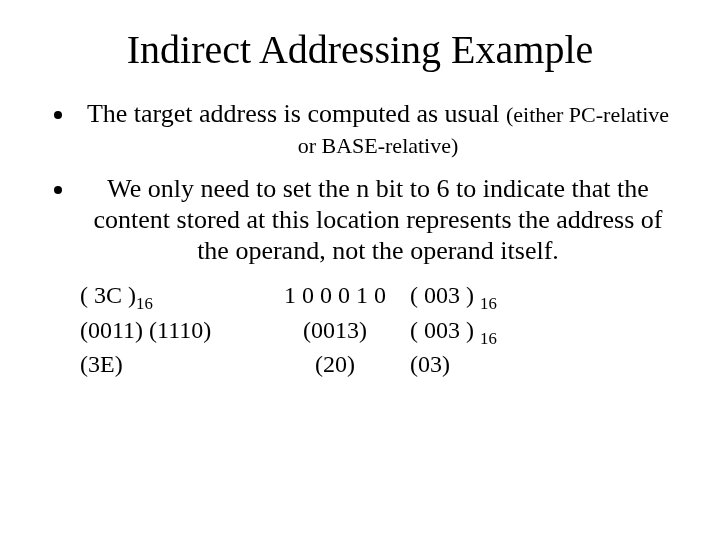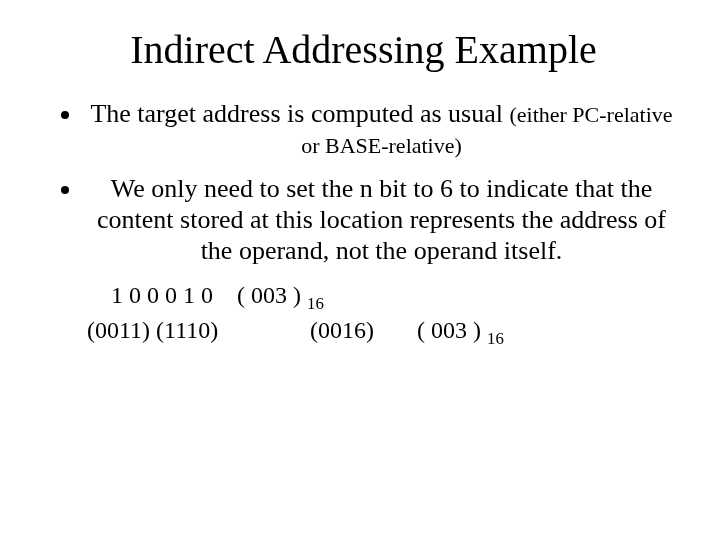--- a/index.html
+++ b/index.html
@@ -5,23 +5,22 @@
   html, body {
     margin: 0;
     padding: 0;
     width: 720px;
     height: 540px;
     background: #fff;
     font-family: "Times New Roman", Times, serif;
     color: #000;
   }
   .slide {
-    padding: 18px 40px 0 27px;
+    padding: 18px 40px 0 40px;
     box-sizing: border-box;
-    margin-left: 20px;
   }
   .title {
     font-size: 40px;
     text-align: center;
     margin: 8px 0 26px 0;
     font-weight: normal;
   }
   ul.bullets {
     list-style: disc;
     margin: 0 0 0 18px;
@@ -84,23 +83,29 @@
   <ul class="bullets">
     <li>
       <span>The target address is computed as usual </span><span class="small">(either PC-relative or BASE-relative)</span>
     </li>
     <li>We only need to set the n bit to 6 to indicate that the content stored at this location represents the address of the operand, not the operand itself.</li>
   </ul>
 
 
   <div class="work">
     <div class="row">
+      <span class="c1"><span>( 3C )</span><span class="sub">16</span></span>
       <span class="c2">1 0 0 0 1 0</span>
       <span class="c3"><span>( 003 ) </span><span class="sub">16</span></span>
     </div>
     <div class="row">
       <span class="c1">(0011) (1110)</span>
-      <span class="c2">(0016)</span>
+      <span class="c2">(0013)</span>
       <span class="c3"><span>( 003 ) </span><span class="sub">16</span></span>
+    </div>
+    <div class="row">
+      <span class="c1">(3E)</span>
+      <span class="c2">(20)</span>
+      <span class="c3">(03)</span>
     </div>
   </div>
 
 </div>
 
 </body></html>

